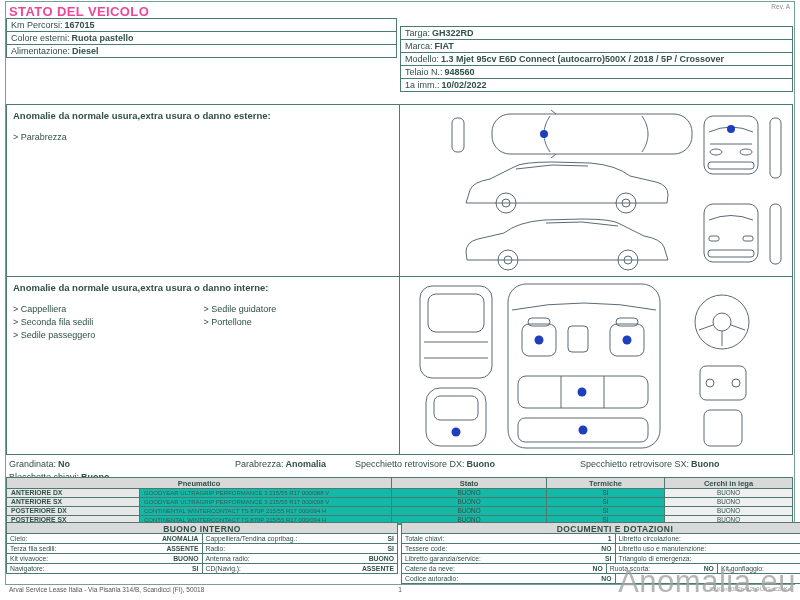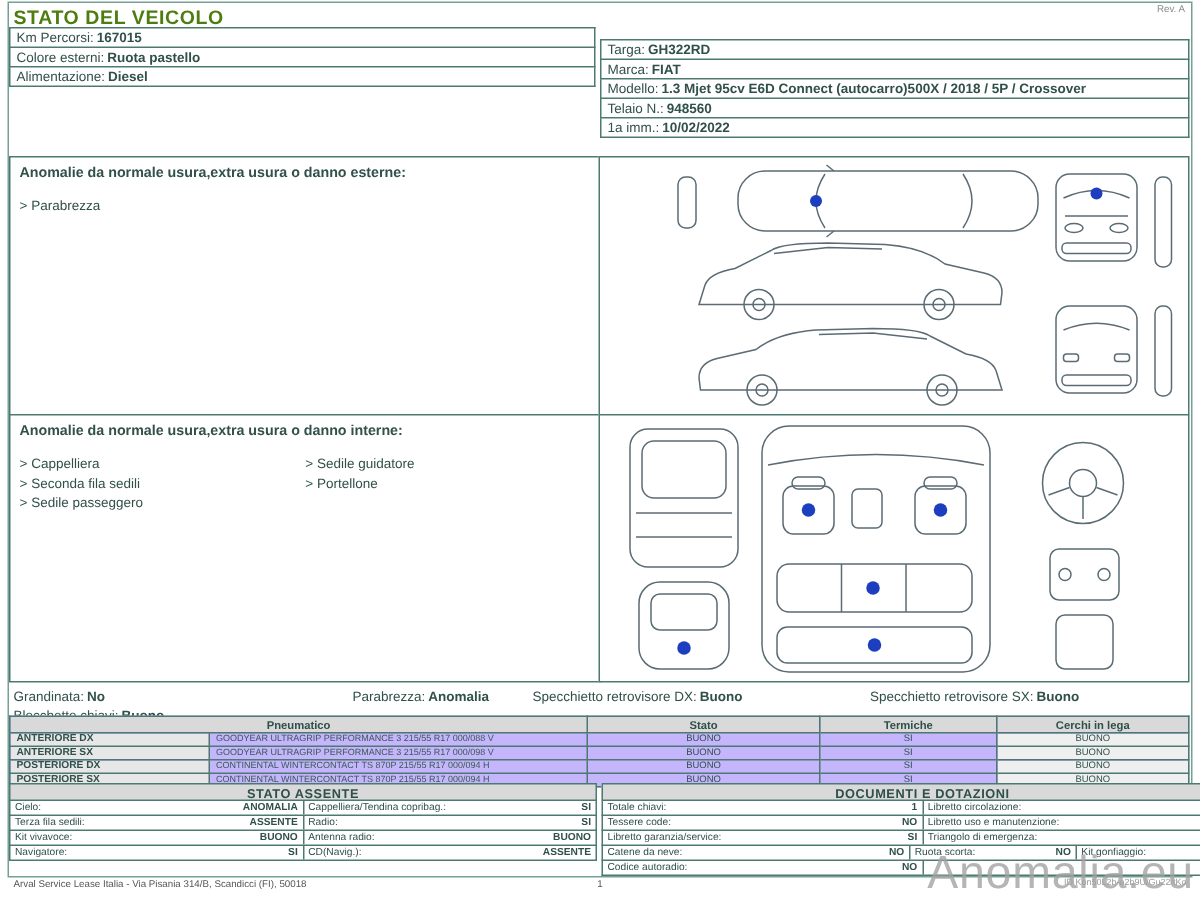--- a/index.html
+++ b/index.html
@@ -1,21 +1,21 @@
 <!DOCTYPE html>
 <html><head>
 <meta charset="utf-8">
 <style>
   * { margin:0; padding:0; box-sizing:border-box; }
   html,body { width:800px; height:600px; }
   body { background:#ffffff; font-family:"Liberation Sans", sans-serif; color:#31504a; position:relative; overflow:hidden; }
 
   .frame { position:absolute; top:1px; left:5px; right:5px; bottom:15px; border:1px solid #76a096; pointer-events:none; }
 
-  .title { position:absolute; top:4px; left:9px; font-size:13px; font-weight:bold; color:#4d7c0f; letter-spacing:0.4px; }
+  .title { position:absolute; top:4px; left:9px; font-size:13px; font-weight:bold; color:#ec4899; letter-spacing:0.4px; }
   .rev { position:absolute; top:3px; right:10px; font-size:6.5px; color:#8a8a8a; }
 
   table.info { position:absolute; border-collapse:collapse; background:#fff; }
   table.info td { border:1px solid #4d7a70; font-size:9px; padding:1px 4px; vertical-align:top; height:12px; }
   .lbl { }
   .val { font-weight:bold; margin-left:2px; }
   #info-left  { top:18px; left:6px;  width:391px; }
   #info-right { top:26px; left:400px; width:393px; }
 
   .main-box { position:absolute; top:104px; left:6px; width:787px; }
@@ -30,21 +30,21 @@
   .int-cols { display:flex; }
   .int-col { width:50%; }
 
   .status-line { position:absolute; top:459px; left:9px; width:784px; display:flex; font-size:9px; }
   .sc1 { width:226px; }
   .sc1 .stat-pair { margin-bottom:3px; }
   .sc2 { width:120px; }
   .sc3 { width:225px; }
   .stat-pair b { margin-left:2px; }
 
-  .tire-table { position:absolute; top:477px; left:6px; width:787px; border-collapse:collapse; table-layout:fixed; background:#c4b5fd; }
+  .tire-table { position:absolute; top:477px; left:6px; width:787px; border-collapse:collapse; table-layout:fixed; background:#14b8a6; }
   .tire-table td { border:1px solid #4d7a70; overflow:hidden; white-space:nowrap; }
   .tire-table tr.head td { background:#d9d9d9; font-size:7.5px; font-weight:bold; text-align:center; height:11px; padding:0 2px; color:#2f4f49; }
   .tire-table td.pos  { background:#e7e7e7; font-size:6.8px; font-weight:bold; padding:0 4px; height:8px; line-height:8px; }
   .tire-table td.desc { font-size:6px; padding:0 4px; color:#3c5a54; line-height:8px; }
   .tire-table td.cstat,.tire-table td.cterm { font-size:6.3px; text-align:center; line-height:8px; }
   .tire-table td.crim { font-size:6.3px; text-align:center; background:#efefef; line-height:8px; }
 
   .btable { position:absolute; top:522px; background:#fff; }
   #stato-interno { left:6px;  width:392px; }
   #documenti     { left:401px; width:428px; }
@@ -257,21 +257,21 @@
     <td class="pos">POSTERIORE SX</td>
     <td class="desc">CONTINENTAL WINTERCONTACT TS 870P 215/55 R17 000/094 H</td>
     <td class="cstat">BUONO</td>
     <td class="cterm">SI</td>
     <td class="crim">BUONO</td>
   </tr>
 </tbody>
   </table>
 
 <div class="btable" id="stato-interno">
-  <div class="bt-header">STATO ASSENTE</div>
+  <div class="bt-header">BUONO INTERNO</div>
   <div class="bt-row">
     <div class="bt-pair">
         <span>Cielo:</span>
         <span class="pv">ANOMALIA</span>
       </div>
     <div class="bt-pair">
         <span>Cappelliera/Tendina copribag.:</span>
         <span class="pv">SI</span>
       </div>
   </div>

